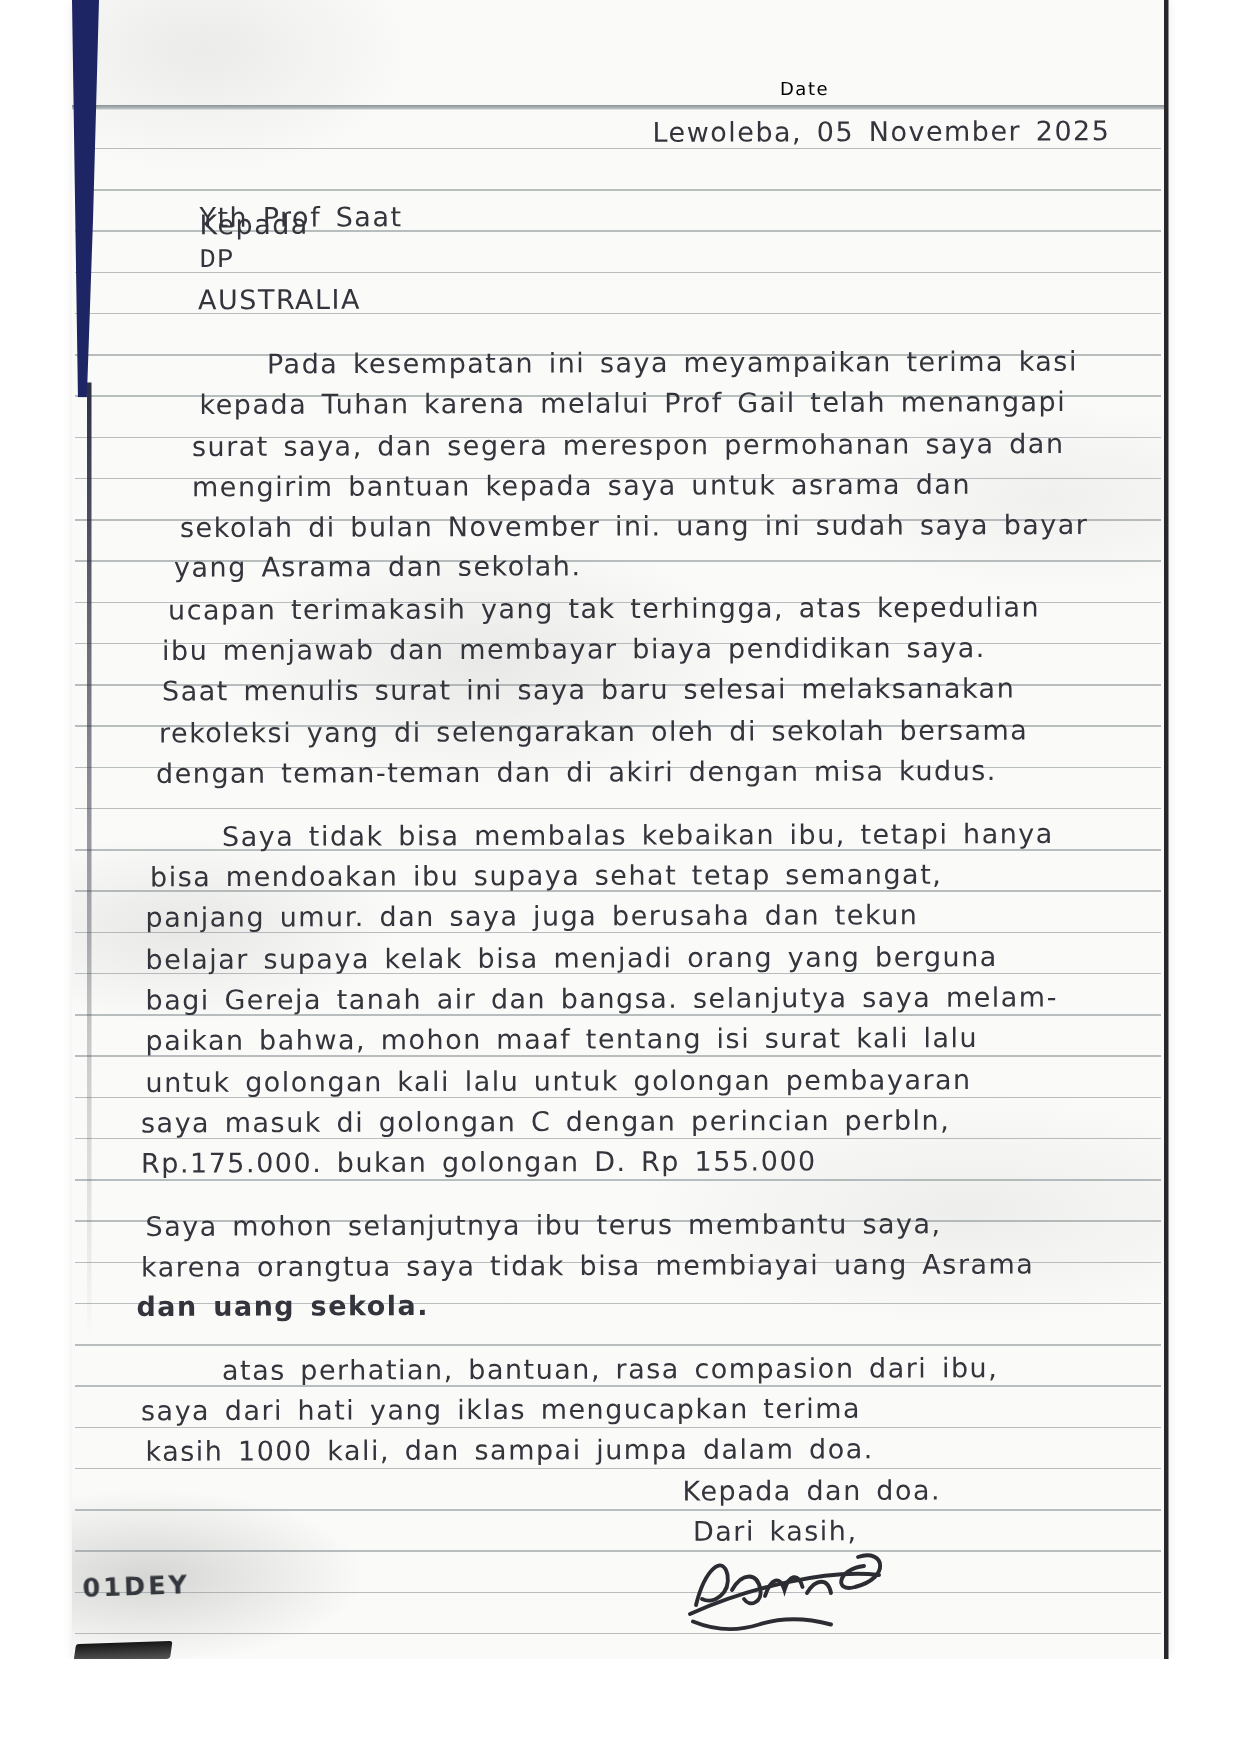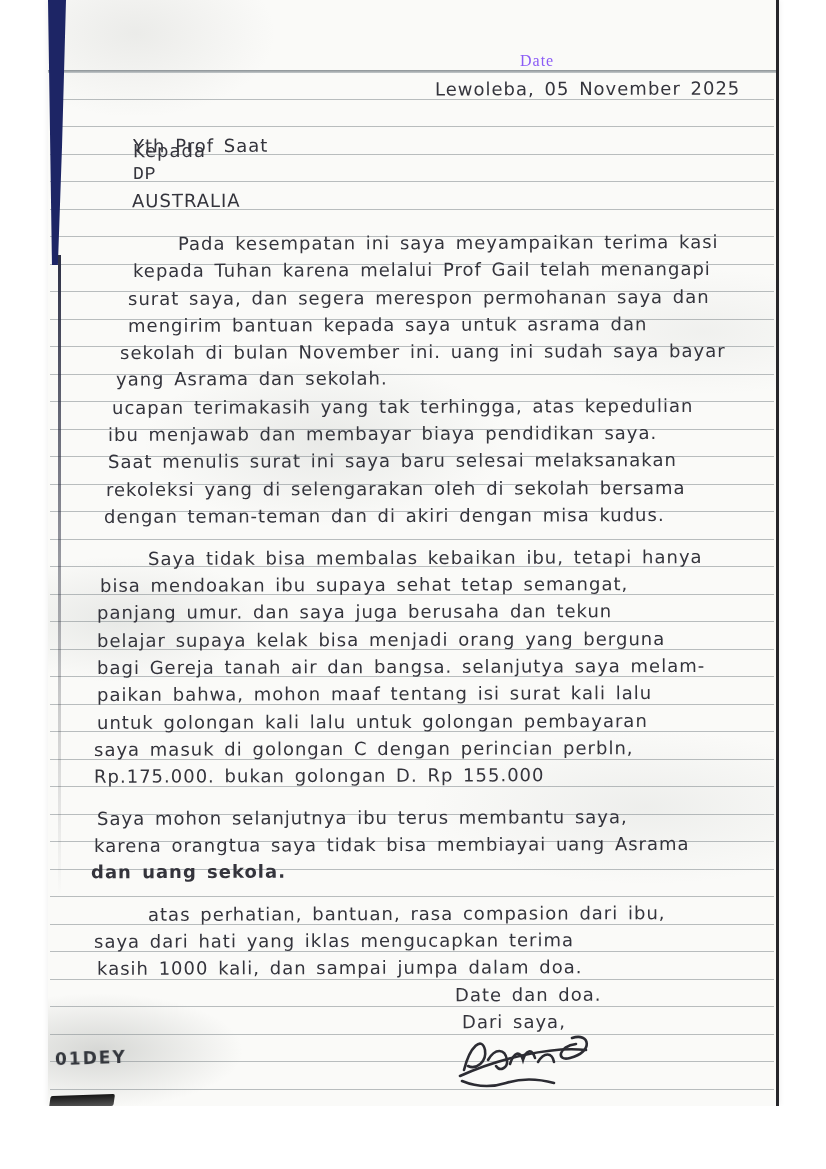--- a/index.html
+++ b/index.html
@@ -44,23 +44,22 @@
   }
   
   .corner-shadow{
     position:absolute;left:50px;top:1095px;width:64px;height:12px;
     background:linear-gradient(to bottom,#161616,#555);
     transform:skewX(-10deg) rotate(-2deg);
     border-radius:2px;
   }
   
   .date-label{
-    position:absolute;left:520px;top:52px;font-size:16px;color:#8b5cf6;
+    position:absolute;left:520px;top:52px;font-size:12px;color:#000000;
     letter-spacing:1px;
-    font-family:Liberation Serif, serif;
   }
   .stamp{
     position:absolute;left:55px;top:1048px;
     font-size:17px;font-weight:bold;color:#34373d;letter-spacing:2px;
     transform:rotate(-2deg);filter:blur(.4px);
   }
   
   .hw{
     position:absolute;white-space:nowrap;
     font-size:18px;line-height:22px;color:#34343c;
@@ -114,22 +113,22 @@
       <div class="hw" style="left: 97px; top: 683px;">paikan bahwa, mohon maaf tentang isi surat kali lalu</div>
       <div class="hw" style="left: 97px; top: 711px;">untuk golongan kali lalu untuk golongan pembayaran</div>
       <div class="hw" style="left: 94px; top: 738px;">saya masuk di golongan C dengan perincian perbln,</div>
       <div class="hw" style="left: 94px; top: 765px;">Rp.175.000. bukan golongan D. Rp 155.000</div>
       <div class="hw" style="left: 97px; top: 807px;">Saya mohon selanjutnya ibu terus membantu saya,</div>
       <div class="hw" style="left: 94px; top: 834px;">karena orangtua saya tidak bisa membiayai uang Asrama</div>
       <div class="hw" style="left: 91px; top: 861px; font-weight: bold;">dan uang sekola.</div>
       <div class="hw" style="left: 148px; top: 903px;">atas perhatian, bantuan, rasa compasion dari ibu,</div>
       <div class="hw" style="left: 94px; top: 930px;">saya dari hati yang iklas mengucapkan terima</div>
       <div class="hw" style="left: 97px; top: 957px;">kasih 1000 kali, dan sampai jumpa dalam doa.</div>
-      <div class="hw" style="left: 455px; top: 984px;">Date dan doa.</div>
-      <div class="hw" style="left: 462px; top: 1011px;">Dari saya,</div>
+      <div class="hw" style="left: 455px; top: 984px;">Kepada dan doa.</div>
+      <div class="hw" style="left: 462px; top: 1011px;">Dari kasih,</div>
     </div>
 
   <svg id="signature" width="160" height="62" viewBox="0 0 160 62">
     <g fill="none" stroke="#2c2c33" stroke-width="2.6" stroke-linecap="round">
       <path d="M12,44 C18,20 30,10 33,24 C35,36 24,44 16,40"></path>
       <path d="M36,34 c7,-12 17,-12 19,0 c1,8 -7,12 -11,6"></path>
       <path d="M58,38 c4,-12 10,-14 13,-4 c3,-10 9,-12 12,-2"></path>
       <path d="M86,36 c6,-10 14,-10 16,0"></path>
       <path d="M8,50 C48,32 100,20 134,24"></path>
       <path d="M120,12 C138,6 142,26 118,32 C104,36 106,20 124,18"></path>

